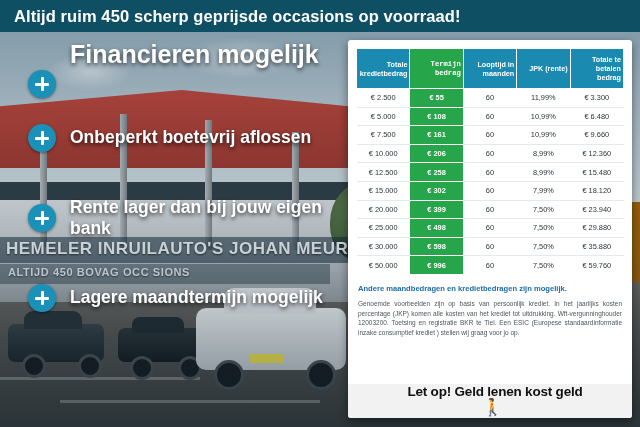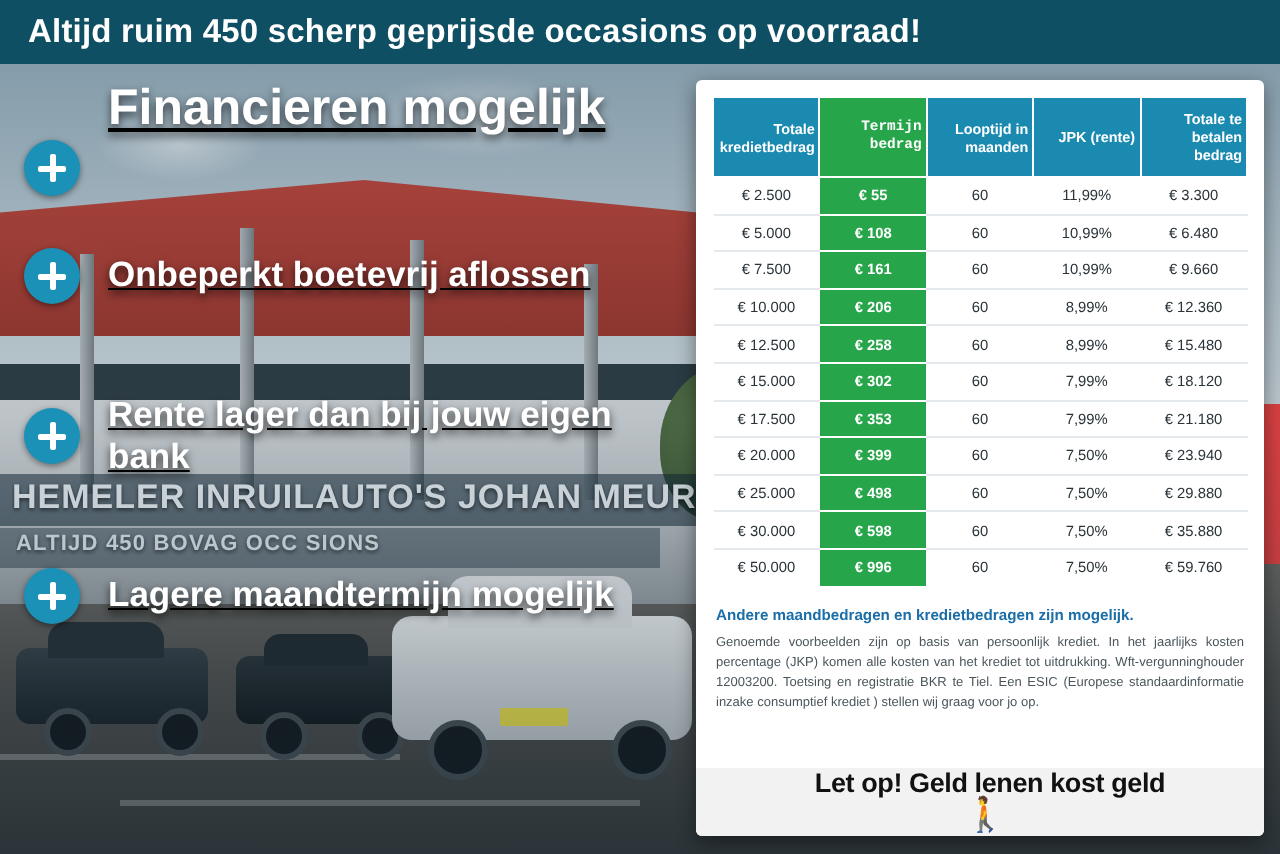--- a/index.html
+++ b/index.html
@@ -1,21 +1,21 @@
 <!DOCTYPE html>
 <html><head>
 <meta charset="utf-8">
 <style>
   html,body{margin:0;padding:0;}
   body{
     width:640px;height:427px;overflow:hidden;
     font-family:"Liberation Sans", sans-serif;
     background:#0b2b3c;
   }
-  .page{position:relative;width:640px;height:427px;overflow:hidden;background:#ef4444;}
+  .page{position:relative;width:640px;height:427px;overflow:hidden;background:#a16207;}
 
   
   .photo{position:absolute;left:0;top:32px;width:640px;height:395px;overflow:hidden;}
   .sky{position:absolute;left:0;top:0;width:640px;height:170px;
        background:linear-gradient(180deg,#9fb6c4 0%,#b9c9d3 45%,#cfd9de 100%);}
   .sky-clouds{position:absolute;left:0;top:0;width:640px;height:170px;
        background:
         radial-gradient(60px 26px at 90px 40px, rgba(255,255,255,.55), rgba(255,255,255,0) 70%),
         radial-gradient(80px 30px at 240px 26px, rgba(255,255,255,.45), rgba(255,255,255,0) 70%),
         radial-gradient(70px 24px at 20px 95px, rgba(255,255,255,.35), rgba(255,255,255,0) 70%);}
@@ -52,21 +52,21 @@
   .photo-shade{position:absolute;left:0;top:0;width:640px;height:395px;
        background:linear-gradient(180deg,rgba(12,40,56,.18) 0%,rgba(12,40,56,.10) 45%,rgba(12,40,56,.35) 100%);}
 
   
   .header{position:absolute;left:0;top:0;width:640px;height:32px;background:#0e4f63;
           display:flex;align-items:center;}
   .header h1{margin:0;padding:0 0 0 14px;color:#ffffff;font-size:16.5px;font-weight:bold;
              letter-spacing:.1px;white-space:nowrap;}
 
   
-  .left-col{position:absolute;left:0;top:40px;width:350px;text-decoration:underline;}
+  .left-col{position:absolute;left:16px;top:40px;width:350px;}
   .headline{position:relative;padding-left:54px;}
   .headline .l1{color:#ffffff;font-size:25px;font-weight:bold;text-shadow:0 2px 4px rgba(0,0,0,.65);line-height:1.15;margin:0;}
   .headline .l2{color:#ffffff;font-size:25px;font-weight:bold;text-shadow:0 2px 4px rgba(0,0,0,.65);line-height:1.15;margin:2px 0 0 22px;}
   .bullet-row{position:relative;padding-left:54px;min-height:34px;display:flex;align-items:center;}
   .bullet-row .txt{color:#ffffff;font-size:17.5px;font-weight:bold;text-shadow:0 2px 4px rgba(0,0,0,.75);}
   .plus{position:absolute;left:12px;top:50%;transform:translateY(-50%);
         width:28px;height:28px;border-radius:50%;background:#1b91b8;
         box-shadow:0 1px 3px rgba(0,0,0,.45);}
   .plus:before,.plus:after{content:"";position:absolute;background:#ffffff;border-radius:1px;}
   .plus:before{left:7px;top:13px;width:14px;height:3px;}
@@ -216,27 +216,20 @@
           <td>€ 15.480</td>
         </tr>
         <tr>
           <td>€ 15.000</td>
           <td class="hl">€ 302</td>
           <td>60</td>
           <td>7,99%</td>
           <td>€ 18.120</td>
         </tr>
         <tr>
-          <td>€ 17.500</td>
-          <td class="hl">€ 353</td>
-          <td>60</td>
-          <td>7,99%</td>
-          <td>€ 21.180</td>
-        </tr>
-        <tr>
           <td>€ 20.000</td>
           <td class="hl">€ 399</td>
           <td>60</td>
           <td>7,50%</td>
           <td>€ 23.940</td>
         </tr>
         <tr>
           <td>€ 25.000</td>
           <td class="hl">€ 498</td>
           <td>60</td>

